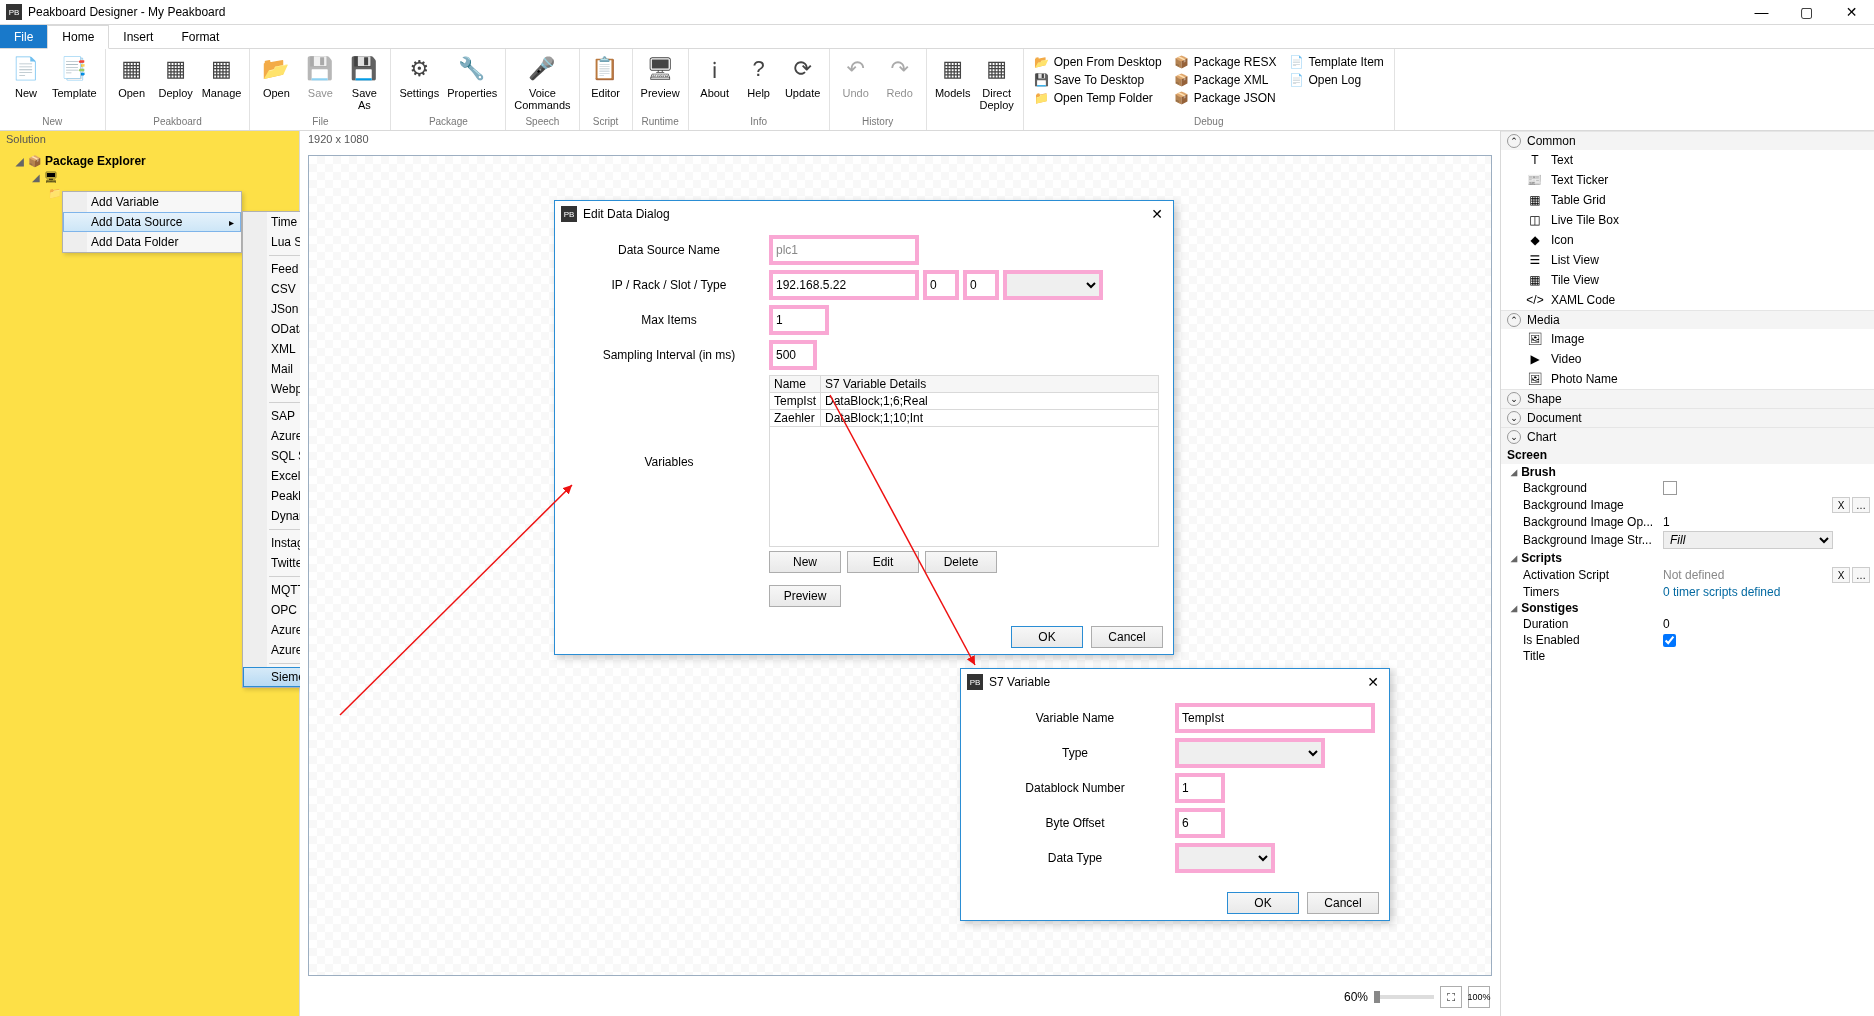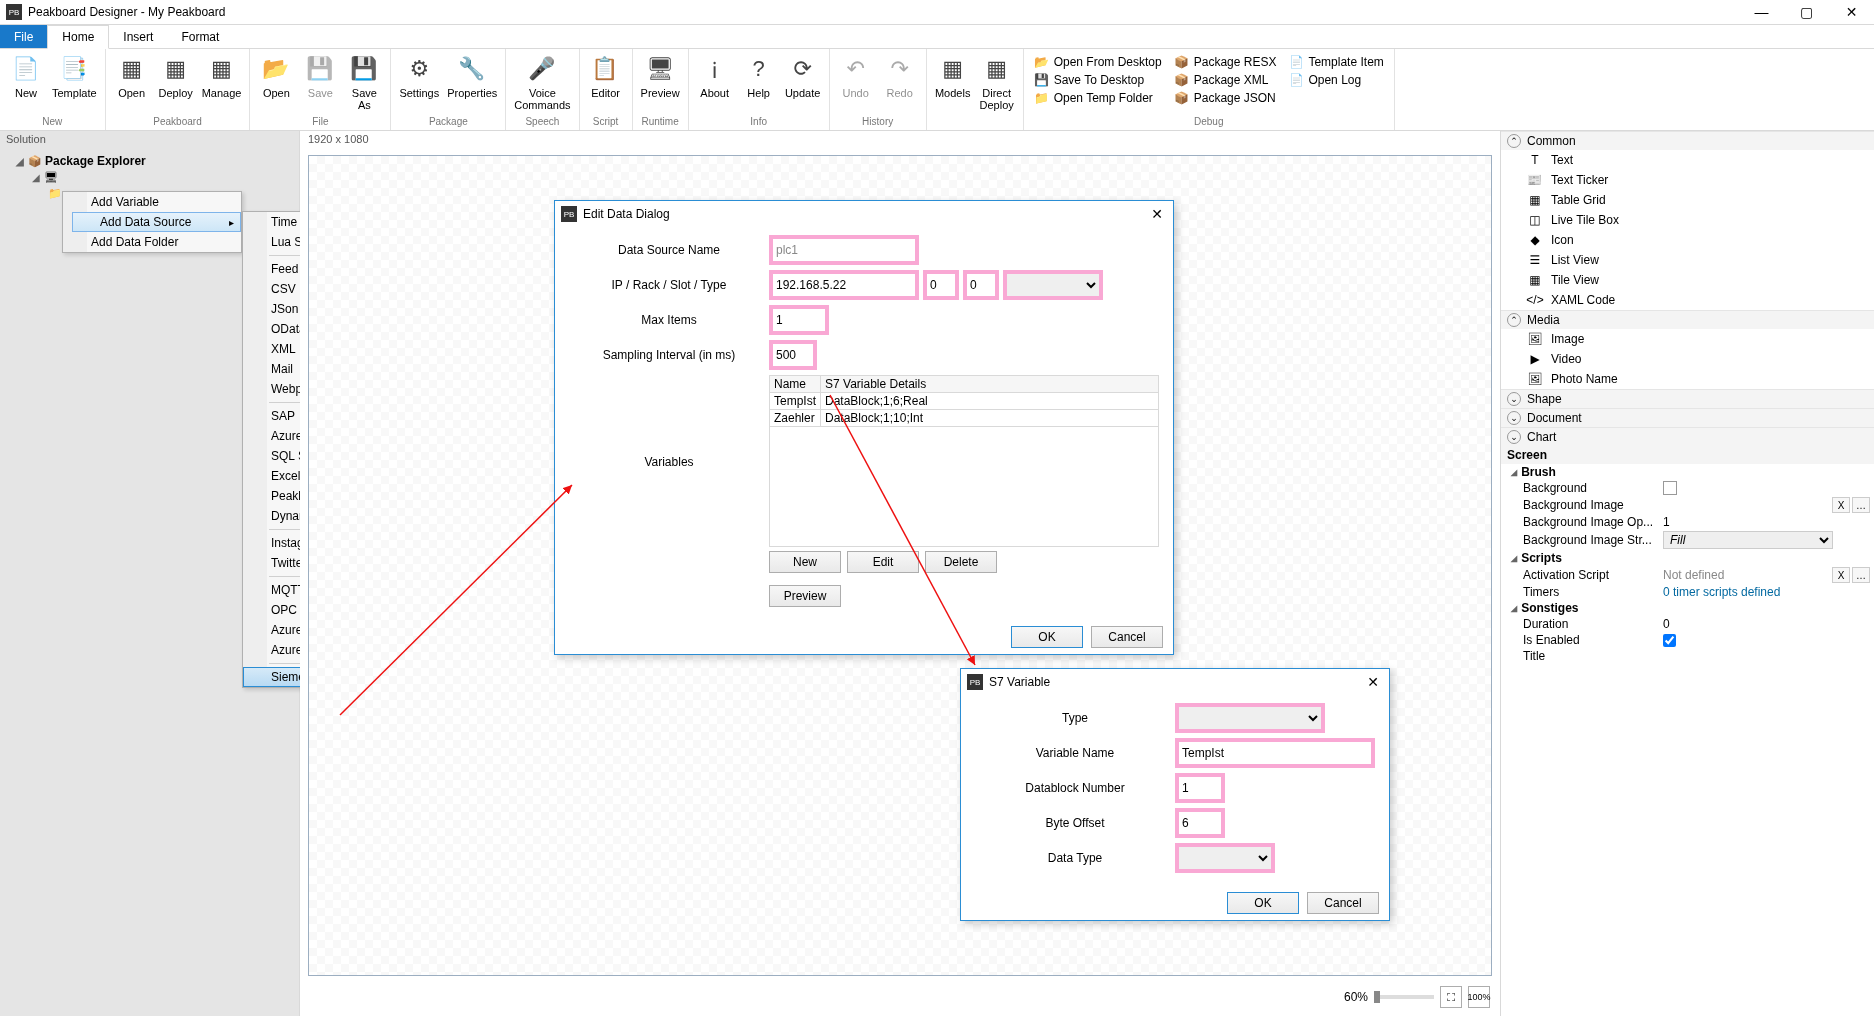--- a/index.html
+++ b/index.html
@@ -25,32 +25,32 @@
 .ribbon .group .glabel { font-size: 10px; color: #777; height: 14px; }
 .ribbon .btn { display: flex; flex-direction: column; align-items: center; justify-content: flex-start; padding: 2px 4px; min-width: 44px; }
 .ribbon .btn .ic { width: 32px; height: 32px; display: flex; align-items: center; justify-content: center; font-size: 22px; color:#444; }
 .ribbon .btn .lb { font-size: 11px; text-align: center; line-height: 12px; margin-top: 2px; }
 .ribbon .btn.disabled { opacity: .45; }
 .ribbon .smallcol { display:flex; flex-direction:column; justify-content:flex-start; padding-top:2px;}
 .ribbon .smallbtn { display:flex; align-items:center; padding:1px 6px; font-size:11px; }
 .ribbon .smallbtn .sic { width:16px; height:16px; margin-right:4px; display:flex; align-items:center; justify-content:center; font-size:12px; color:#555;}
 
 
-.solpanel { position:absolute; left:0; top:131px; width:300px; bottom:0; border-right:1px solid #d9d9d9; background:#e5e5e5;}
+.solpanel { position:absolute; left:0; top:131px; width:300px; bottom:0; border-right:1px solid #d9d9d9; background:#fde047;}
 .solpanel .hdr { height:20px; padding:2px 6px; font-size:11px; color:#555;}
 .tree { padding:2px 0; }
 .tree .node { padding:1px 0 1px 16px; font-size:12px; display:flex; align-items:center;}
 .tree .node.bold { font-weight:600; }
 .tree .tw { width:12px; font-size:10px; color:#666; }
 .tree .fic { width:14px; height:14px; margin-right:3px; display:flex; align-items:center; justify-content:center; font-size:11px;}
 
 
 .ctxmenu { position:absolute; background:#f7f7f7; border:1px solid #b0b0b0; box-shadow:2px 2px 4px rgba(0,0,0,.15); }
 .ctxmenu .item { padding:3px 18px 3px 28px; font-size:12px; position:relative;}
-.ctxmenu .item.highlight { background: linear-gradient(#e6f2fb,#cde6f7); border:1px solid #7eb4ea; padding:2px 17px 2px 27px;margin-left:9px;}
+.ctxmenu .item.highlight { background: linear-gradient(#e6f2fb,#cde6f7); border:1px solid #7eb4ea; padding:2px 17px 2px 27px;}
 .ctxmenu .item.highlightblue { background: linear-gradient(#d6eaf8,#b8daf3); border:1px solid #2a8dd4; padding:2px 17px 2px 27px;}
 .ctxmenu .item .arrow { position:absolute; right:6px; top:4px; font-size:10px;}
 .ctxmenu .sep { height:1px; background:#d0d0d0; margin:3px 2px 3px 26px;}
 .ctxmenu .iconcol { position:absolute; left:0; top:0; bottom:0; width:24px; background:#eee;}
 
 
 .canvas { position:absolute; left:300px; top:131px; right:374px; bottom:0; background:#fff;}
 .canvas .sizebar { height:20px; font-size:11px; color:#555; padding:2px 8px;}
 .canvas .area { position:absolute; left:8px; top:24px; right:8px; bottom:40px; border:1px solid #9caec1; 
   background-image: repeating-conic-gradient(#f8f8f8 0% 25%, #fff 0% 50%); background-size: 16px 16px; }
@@ -549,26 +549,26 @@
 </div>
 
 <div class="dialog" style="left:960px; top:668px; width:430px;">
   <div class="dtitle">
     <div class="dicon">PB</div>
     <span>S7 Variable</span>
     <span class="dclose">✕</span>
   </div>
   <div class="dbody">
     <div class="frow">
+        <div class="flab">Variable Name</div>
+      <input type="text" style="width: 200px;" value="TempIst">
+      </div>
+    <div class="frow">
         <div class="flab">Type</div>
       <select style="width:150px;"><option>DataBlock</option></select>
-      </div>
-    <div class="frow">
-        <div class="flab">Variable Name</div>
-      <input type="text" style="width: 200px;" value="TempIst">
       </div>
     <div class="frow">
         <div class="flab">Datablock Number</div>
       <input type="text" style="width: 50px;" value="1">
       </div>
     <div class="frow">
         <div class="flab">Byte Offset</div>
       <input type="text" style="width: 50px;" value="6">
       </div>
     <div class="frow">

